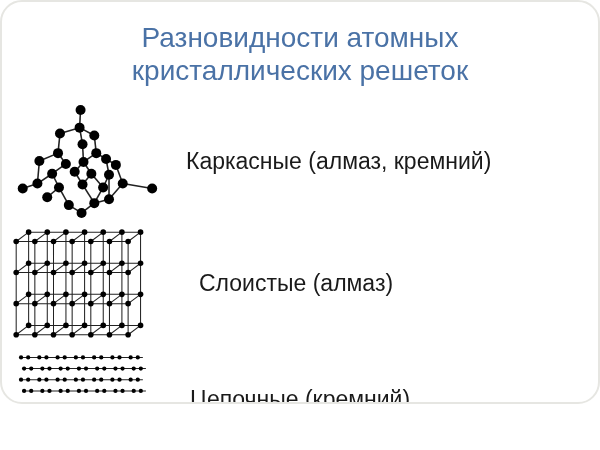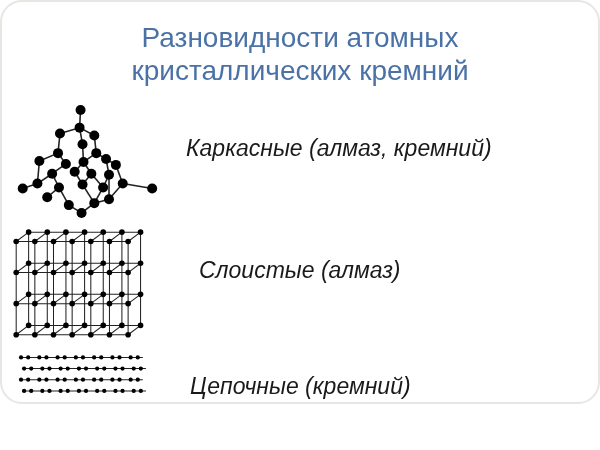--- a/index.html
+++ b/index.html
@@ -6,39 +6,39 @@
   .slide{
     position:relative;width:600px;height:404px;box-sizing:border-box;
     background:#ffffff;border:2px solid #e6e6e2;border-radius:22px;
     font-family:"Liberation Sans",sans-serif;overflow:hidden;
   }
   .title{
     position:absolute;top:20px;left:0;right:0;text-align:center;
     font-size:28px;line-height:1.17;font-weight:400;letter-spacing:0;
   }
   .label{
-    position:absolute;font-size:23px;font-style:italic;white-space:nowrap;
+    position:absolute;font-size:23px;white-space:nowrap;margin-top:13px;
   }
   .label-1{left:184px;top:133px;}
   .label-2{left:197px;top:255px;}
   .label-3{left:188px;top:371px;}
   .fig{position:absolute;margin:0;padding:0;}
   .fig-1{left:6px;top:98px;width:152px;height:120px;}
   .fig-2{left:10px;top:226px;width:140px;height:114px;}
   .fig-3{left:15px;top:352px;width:136px;height:88px;}
   .fig svg{width:100%;height:100%;display:block;}
 </style>
 </head>
 <body>
 
 <div class="slide" style="border-color: rgb(230, 230, 226);">
 
   <div class="title" style="color: rgb(74, 114, 166);">
     <div>Разновидности атомных</div>
-    <div>кристаллических кремний</div>
+    <div>кристаллических решеток</div>
   </div>
 
   <figure class="fig fig-1">
     <svg id="svg-diamond" viewBox="0 0 155 120">
         <line x1="74" y1="9" x2="73" y2="27" stroke="#222222" stroke-width="1.6"></line>
         <line x1="73" y1="27" x2="53" y2="33" stroke="#222222" stroke-width="1.6"></line>
         <line x1="73" y1="27" x2="88" y2="35" stroke="#222222" stroke-width="1.6"></line>
         <line x1="73" y1="27" x2="76" y2="44" stroke="#222222" stroke-width="1.6"></line>
         <line x1="53" y1="33" x2="51" y2="53" stroke="#222222" stroke-width="1.6"></line>
         <line x1="88" y1="35" x2="90" y2="53" stroke="#222222" stroke-width="1.6"></line>

